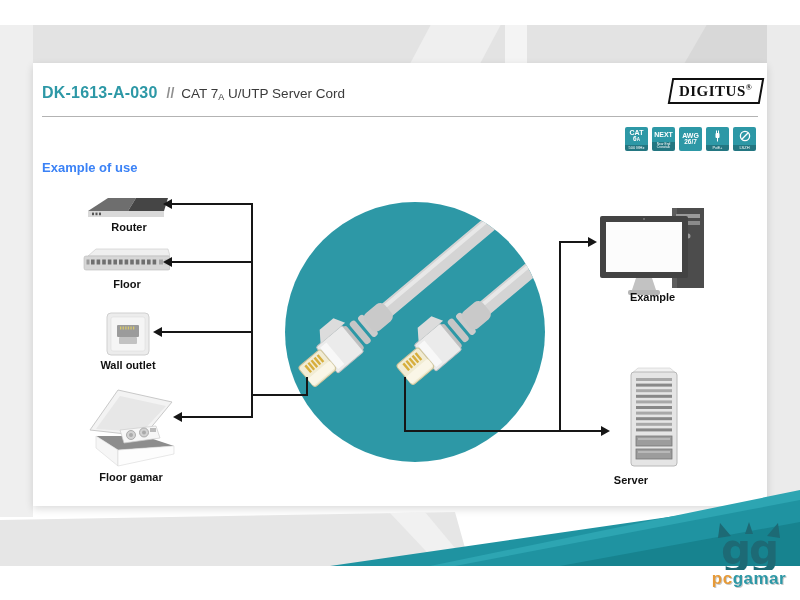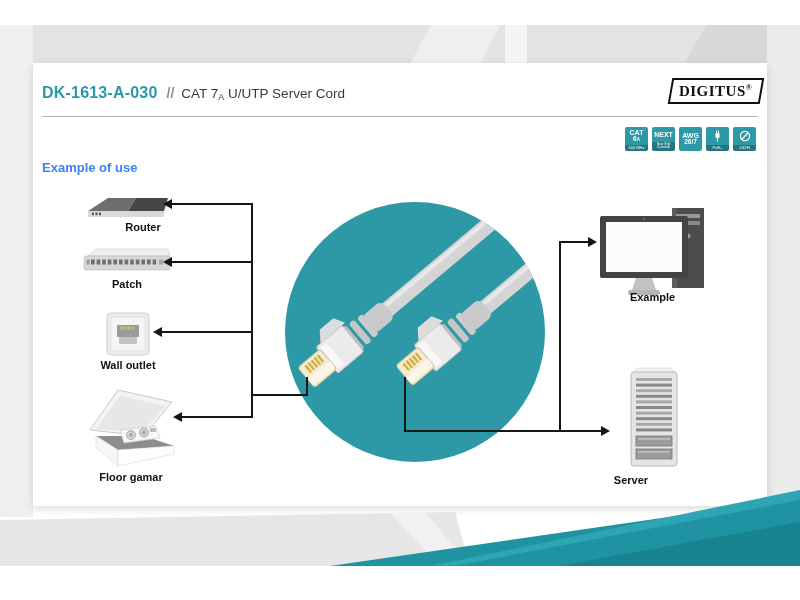--- a/index.html
+++ b/index.html
@@ -133,42 +133,42 @@
   <div class="abs sec-en">Example of use</div>
 
   <svg class="abs" style="left:84px;top:194px;" width="86" height="28" viewBox="0 0 86 28">
     <polygon points="4,17 24,4 52,4 44,17" fill="#6e6e6e"></polygon>
     <polygon points="44,17 52,4 84,4 80,17" fill="#454545"></polygon>
     <rect x="4" y="17" width="76" height="6" fill="#d9d9d9"></rect>
     <rect x="8" y="18.6" width="2" height="2.6" fill="#555"></rect>
     <rect x="11.5" y="18.6" width="2" height="2.6" fill="#555"></rect>
     <rect x="15" y="18.6" width="2" height="2.6" fill="#555"></rect>
   </svg>
-  <div class="abs dlabel" style="left:108px;top:221px;width:70px;">Router</div>
+  <div class="abs dlabel" style="left:94px;top:221px;width:70px;">Router</div>
 
   <svg class="abs" style="left:82px;top:248px;" width="88" height="26" viewBox="0 0 88 26">
     <polygon points="6,8 14,1 86,1 88,8" fill="#efefef" stroke="#c8c8c8" stroke-width="0.6"></polygon>
     <rect x="2" y="8" width="86" height="14" rx="2" fill="#d7d7d7" stroke="#b8b8b8" stroke-width="0.6"></rect>
     <rect x="4.5" y="11.5" width="3" height="5" fill="#9a9a9a"></rect>
     <rect x="9" y="11.5" width="3.6" height="5" fill="#6f6f6f"></rect>
       <rect x="14.6" y="11.5" width="3.6" height="5" fill="#6f6f6f"></rect>
       <rect x="20.2" y="11.5" width="3.6" height="5" fill="#6f6f6f"></rect>
       <rect x="25.8" y="11.5" width="3.6" height="5" fill="#6f6f6f"></rect>
       <rect x="31.4" y="11.5" width="3.6" height="5" fill="#6f6f6f"></rect>
       <rect x="37" y="11.5" width="3.6" height="5" fill="#6f6f6f"></rect>
       <rect x="42.6" y="11.5" width="3.6" height="5" fill="#6f6f6f"></rect>
       <rect x="48.2" y="11.5" width="3.6" height="5" fill="#6f6f6f"></rect>
       <rect x="53.8" y="11.5" width="3.6" height="5" fill="#6f6f6f"></rect>
       <rect x="59.4" y="11.5" width="3.6" height="5" fill="#6f6f6f"></rect>
       <rect x="65" y="11.5" width="3.6" height="5" fill="#6f6f6f"></rect>
       <rect x="70.6" y="11.5" width="3.6" height="5" fill="#6f6f6f"></rect>
     <rect x="77" y="11.5" width="4" height="5" fill="#a5a5a5"></rect>
       <rect x="82.5" y="11.5" width="3" height="5" fill="#bdbdbd"></rect>
   </svg>
-  <div class="abs dlabel" style="left:92px;top:278px;width:70px;">Patch</div>
+  <div class="abs dlabel" style="left:92px;top:278px;width:70px;">Floor</div>
 
   <svg class="abs" style="left:104px;top:310px;" width="48" height="48" viewBox="0 0 48 48">
     <rect x="3" y="3" width="42" height="42" rx="4" fill="#ececec" stroke="#d0d0d0"></rect>
     <rect x="7" y="7" width="34" height="34" rx="2" fill="#f5f5f5" stroke="#dddddd" stroke-width="0.6"></rect>
     <rect x="13" y="15" width="22" height="12" rx="1" fill="#9b9b9b"></rect>
     <rect x="16" y="16.5" width="1.3" height="3" fill="#d8c76a"></rect>
       <rect x="18.6" y="16.5" width="1.3" height="3" fill="#d8c76a"></rect>
       <rect x="21.2" y="16.5" width="1.3" height="3" fill="#d8c76a"></rect>
       <rect x="23.8" y="16.5" width="1.3" height="3" fill="#d8c76a"></rect>
       <rect x="26.4" y="16.5" width="1.3" height="3" fill="#d8c76a"></rect>
@@ -277,14 +277,23 @@
   <div class="abs arrR" style="left:588px;top:237px;"></div>
 
   <svg class="abs bot-svg" width="800" height="82" viewBox="0 0 800 82">
     <polygon points="0,34 455,26 470,80 0,80" fill="#e6e6e6"></polygon>
     <polygon points="390,27 425,26 470,80 440,80" fill="#f1f1f1"></polygon>
     <polygon points="330,80 800,12 800,80" fill="#1f93a1"></polygon>
     <polygon points="430,80 800,4 800,14 455,80" fill="#2da5b2"></polygon>
     <polygon points="560,80 800,36 800,80" fill="#17838f"></polygon>
   </svg>
 
+  <div class="abs watermark">
+    <svg width="62" height="50" viewBox="0 0 62 50" style="display:block;margin:0 auto;">
+      <polygon points="2,3 13,16 0,18" fill="#1d6a75"></polygon>
+      <polygon points="27,14 31,2 35,14" fill="#1d6a75"></polygon>
+      <polygon points="60,3 49,16 62,18" fill="#1d6a75"></polygon>
+      <text x="3" y="44" font-size="42" font-weight="bold" font-family="DejaVu Sans, sans-serif" letter-spacing="-2" fill="#1d6a75">gg</text>
+    </svg>
+    <div class="wm-text"><span class="wm-pc">pc</span><span class="wm-gamer">gamar</span></div>
+  </div>
 
 </div>
 
 </body></html>

